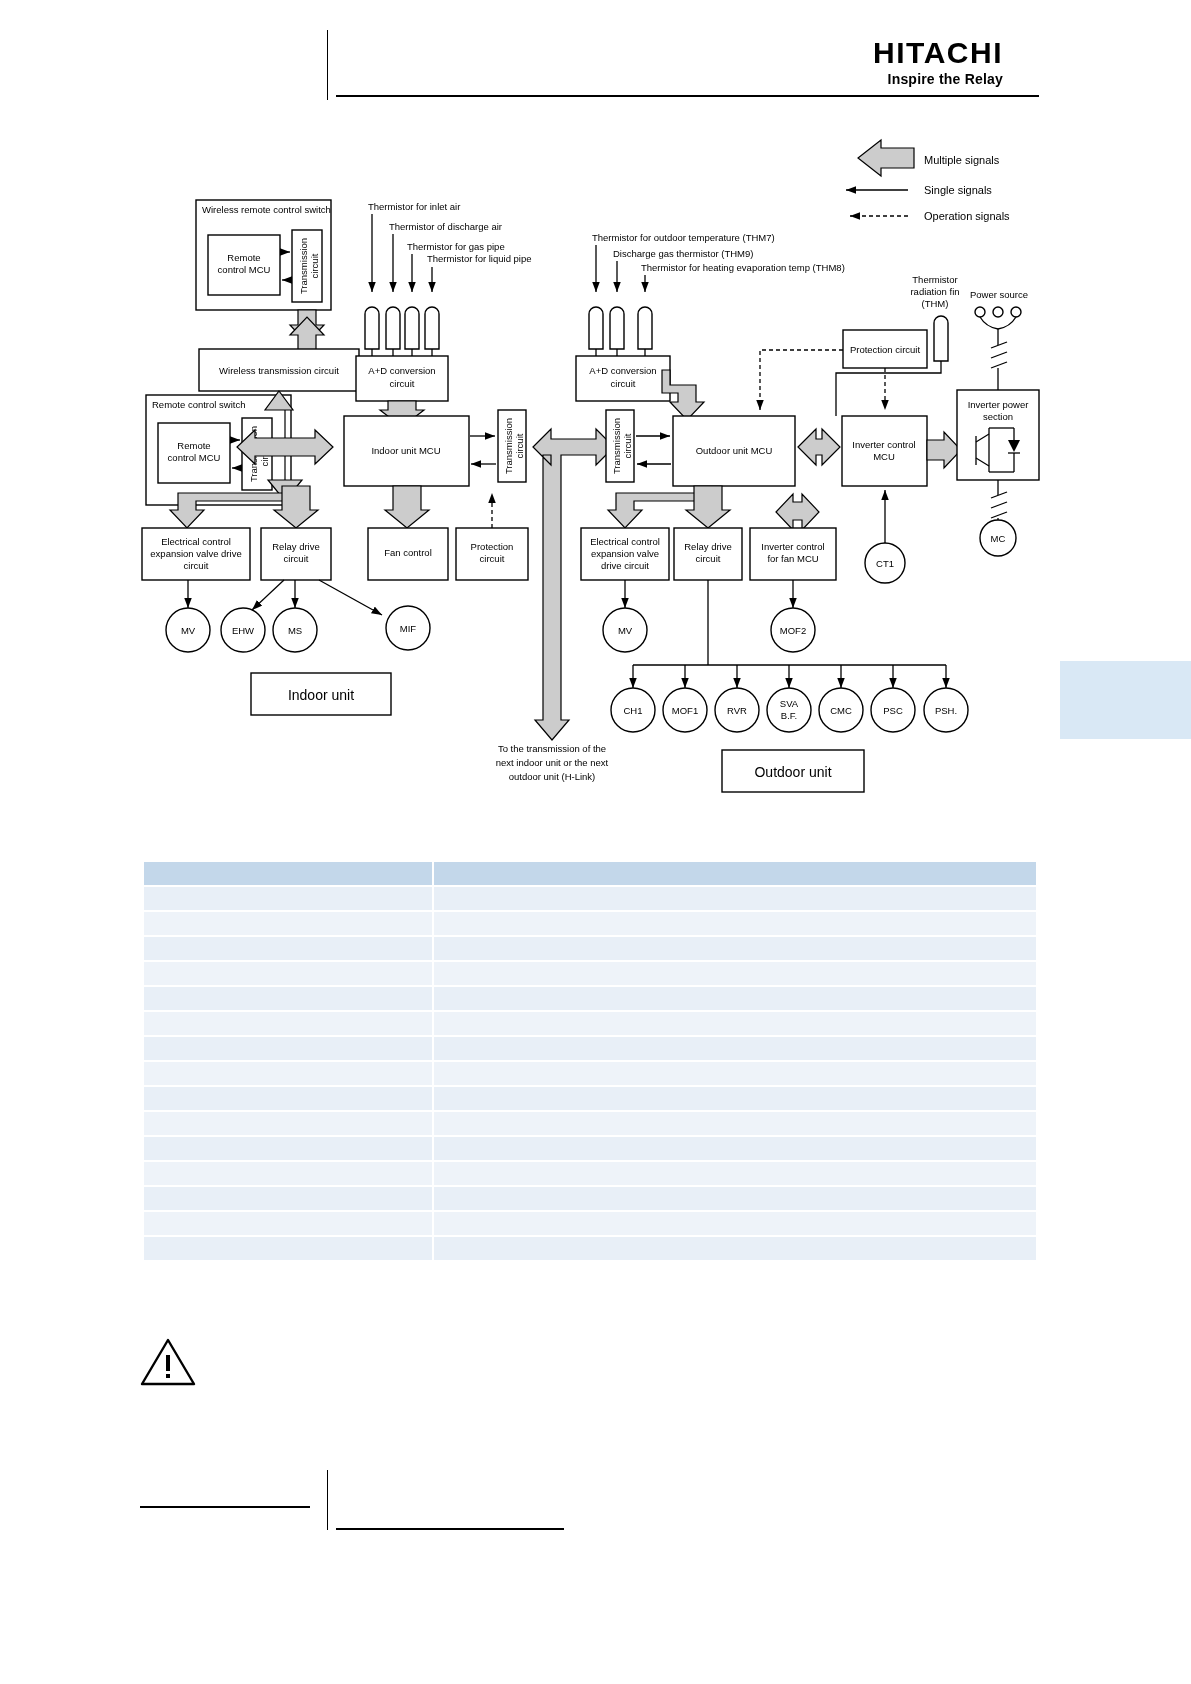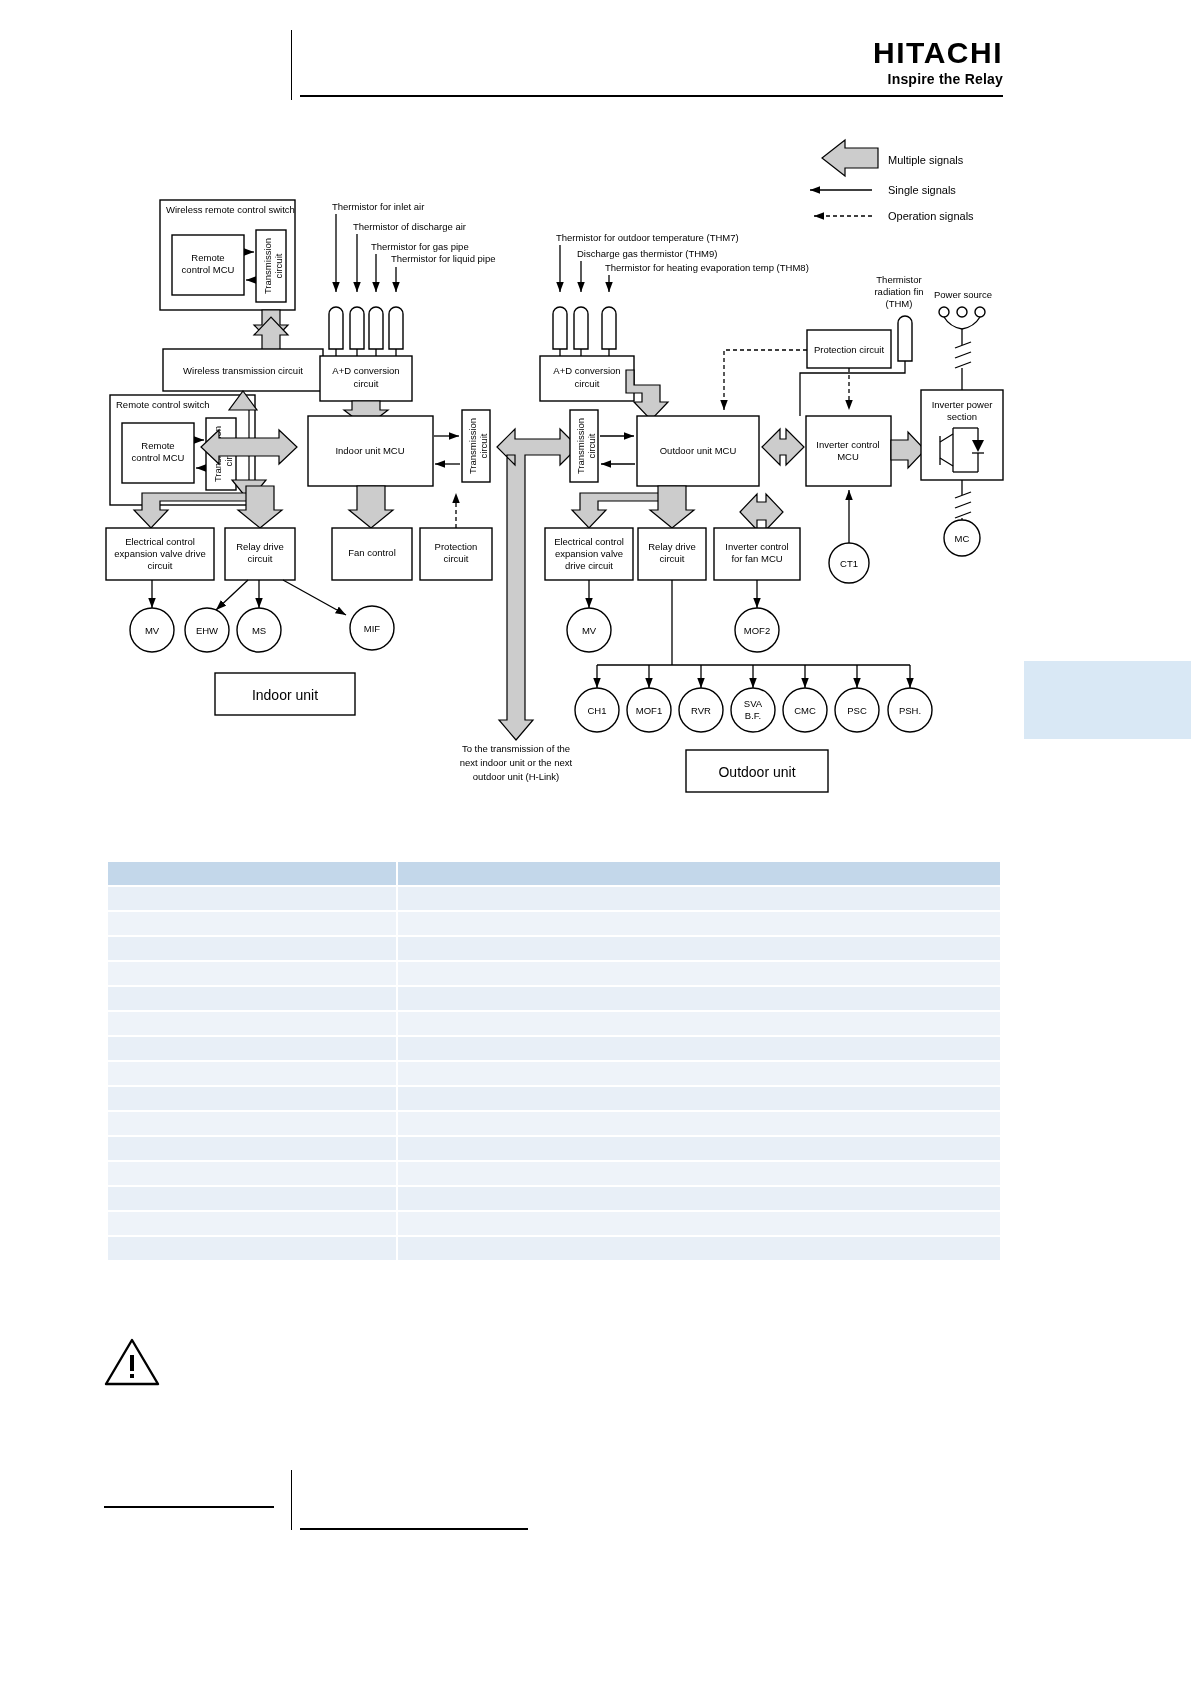--- a/index.html
+++ b/index.html
@@ -4,21 +4,21 @@
 <style>
   html,body{margin:0;padding:0;}
   body{
     width:1191px;height:1684px;
     background:#ffffff;
     font-family:"Liberation Sans", sans-serif;
     color:#000;
     position:relative;
     overflow:hidden;
   }
-  .page{position:absolute;inset:0;}
+  .page{position:absolute;inset:0;margin-left:36px;}
 
   
   .hdr-vline{position:absolute;left:291px;top:30px;width:1px;height:70px;background:#000;}
   .hdr-hline{position:absolute;left:300px;top:95px;width:703px;height:2px;background:#000;}
   .logo{position:absolute;right:188px;top:38px;text-align:right;}
   .logo-main{font-size:30px;font-weight:bold;letter-spacing:1.5px;line-height:1;}
   .logo-sub{font-size:14px;font-weight:bold;line-height:1;margin-top:4px;letter-spacing:.2px;}
 
   
   .side-tab{position:absolute;left:1024px;top:661px;width:167px;height:78px;background:#d9e8f5;}

